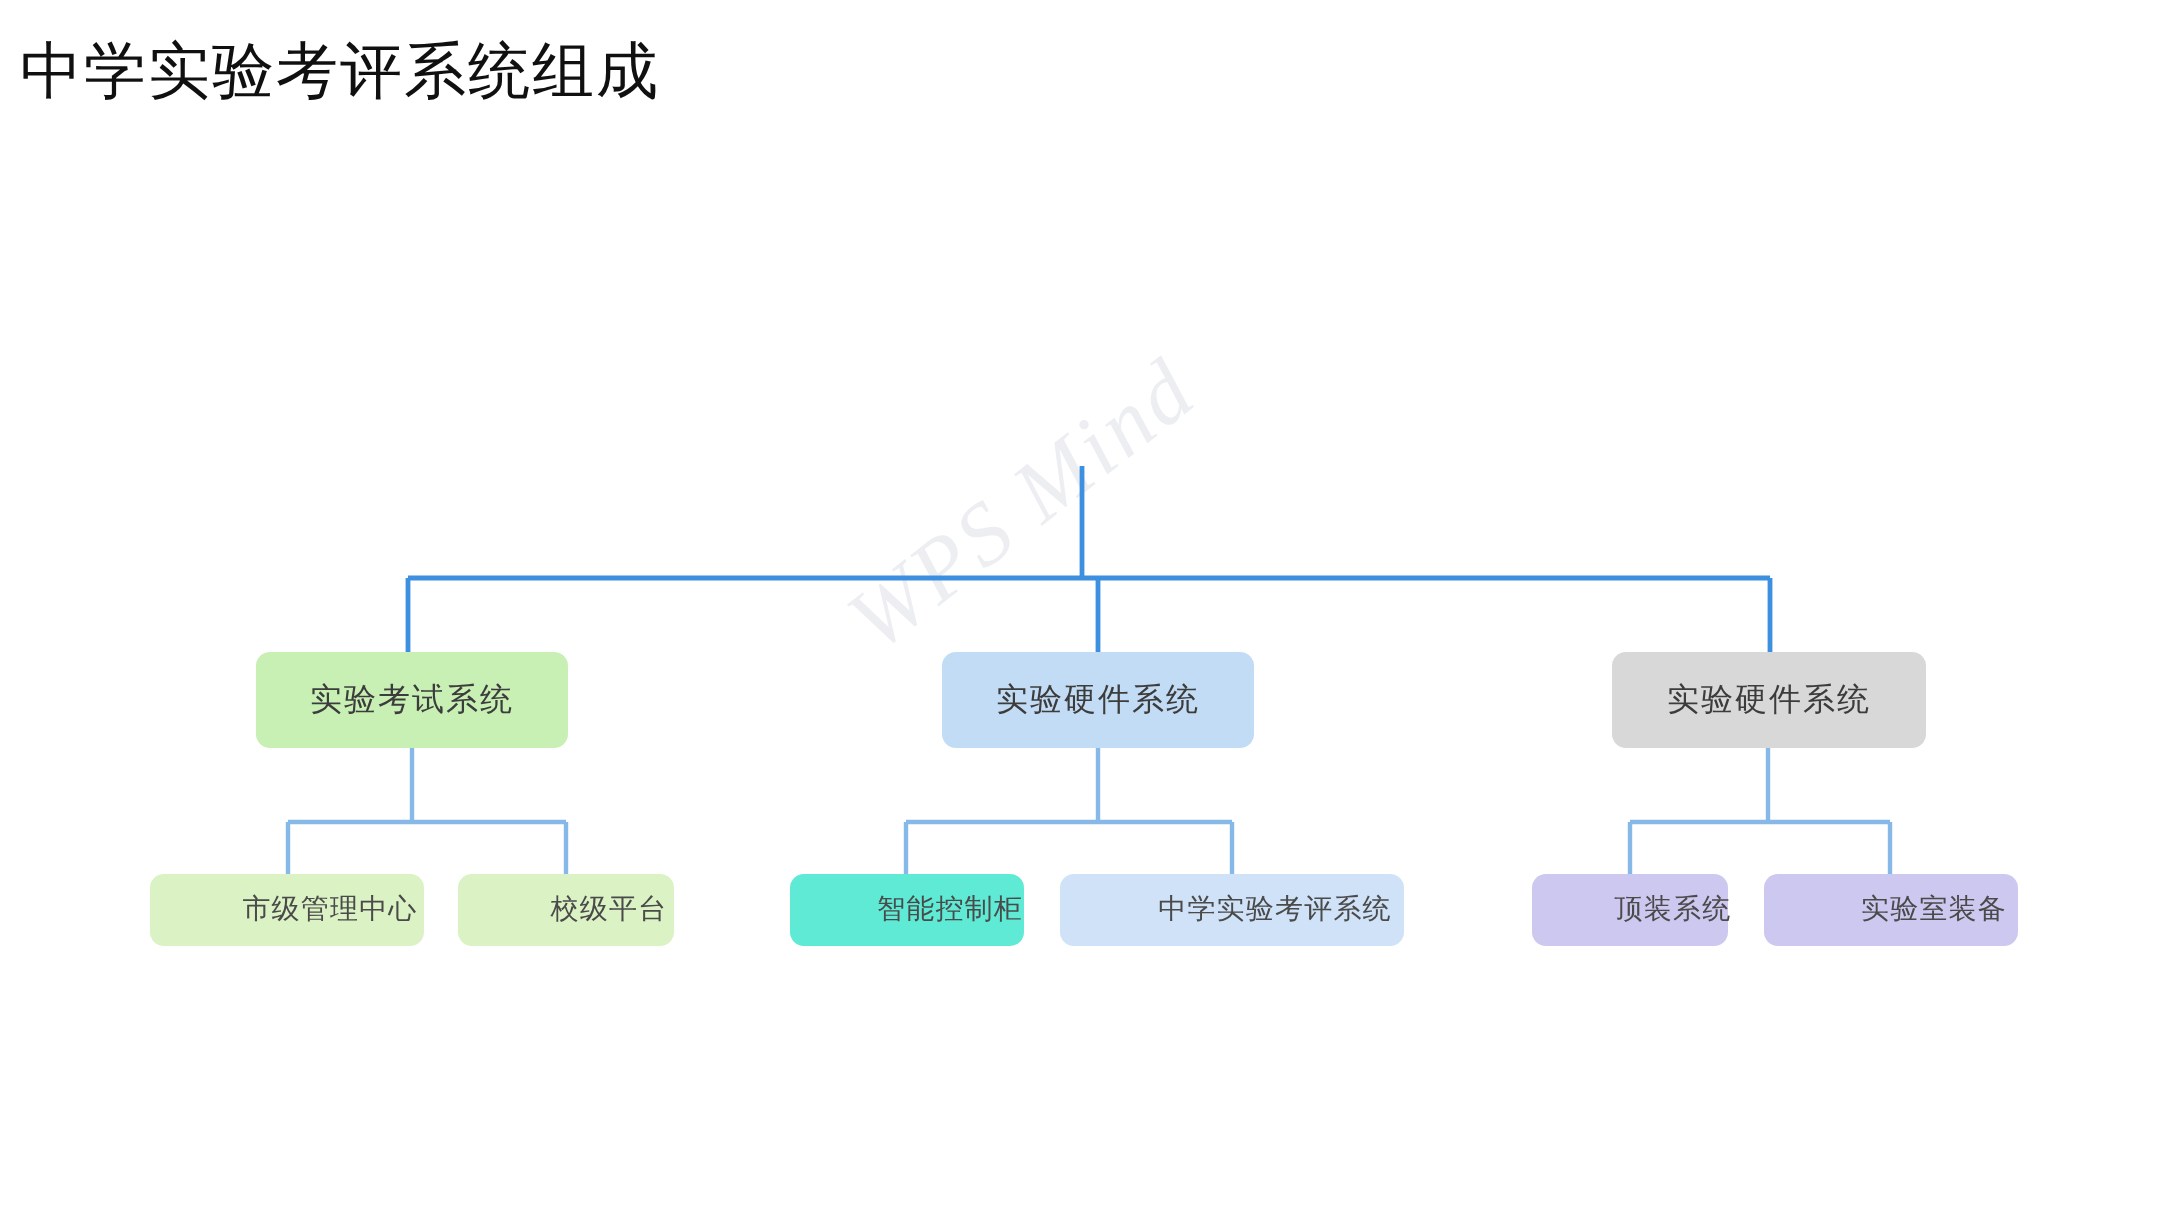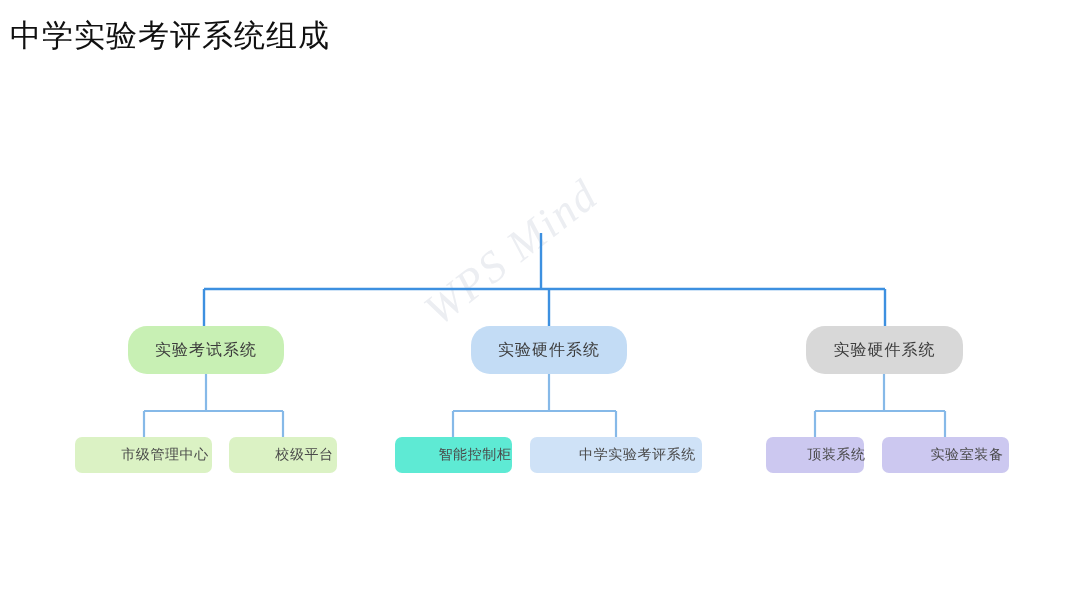--- a/index.html
+++ b/index.html
@@ -70,21 +70,21 @@
     color:#ffffff;
     font-size:31px;
     letter-spacing:2px;
     border-radius:11px;
   }
   .node-l2{
     height:48px;
     font-size:16px;
     letter-spacing:1px;
     color:#3c3c3c;
-    border-radius:19px;
+    border-radius:7px;
   }
   .node-l2.green{ left:128px;top:326px;width:156px;background:#c8f0b4;}
   .node-l2.blue { left:471px;top:326px;width:156px;background:#c3dcf5;}
   .node-l2.gray { left:806px;top:326px;width:157px;background:#d8d8d8;}
   .node-l3{
     height:36px;
     font-size:14px;
     letter-spacing:0.6px;
     color:#4a4a4a;
     border-radius:7px;

